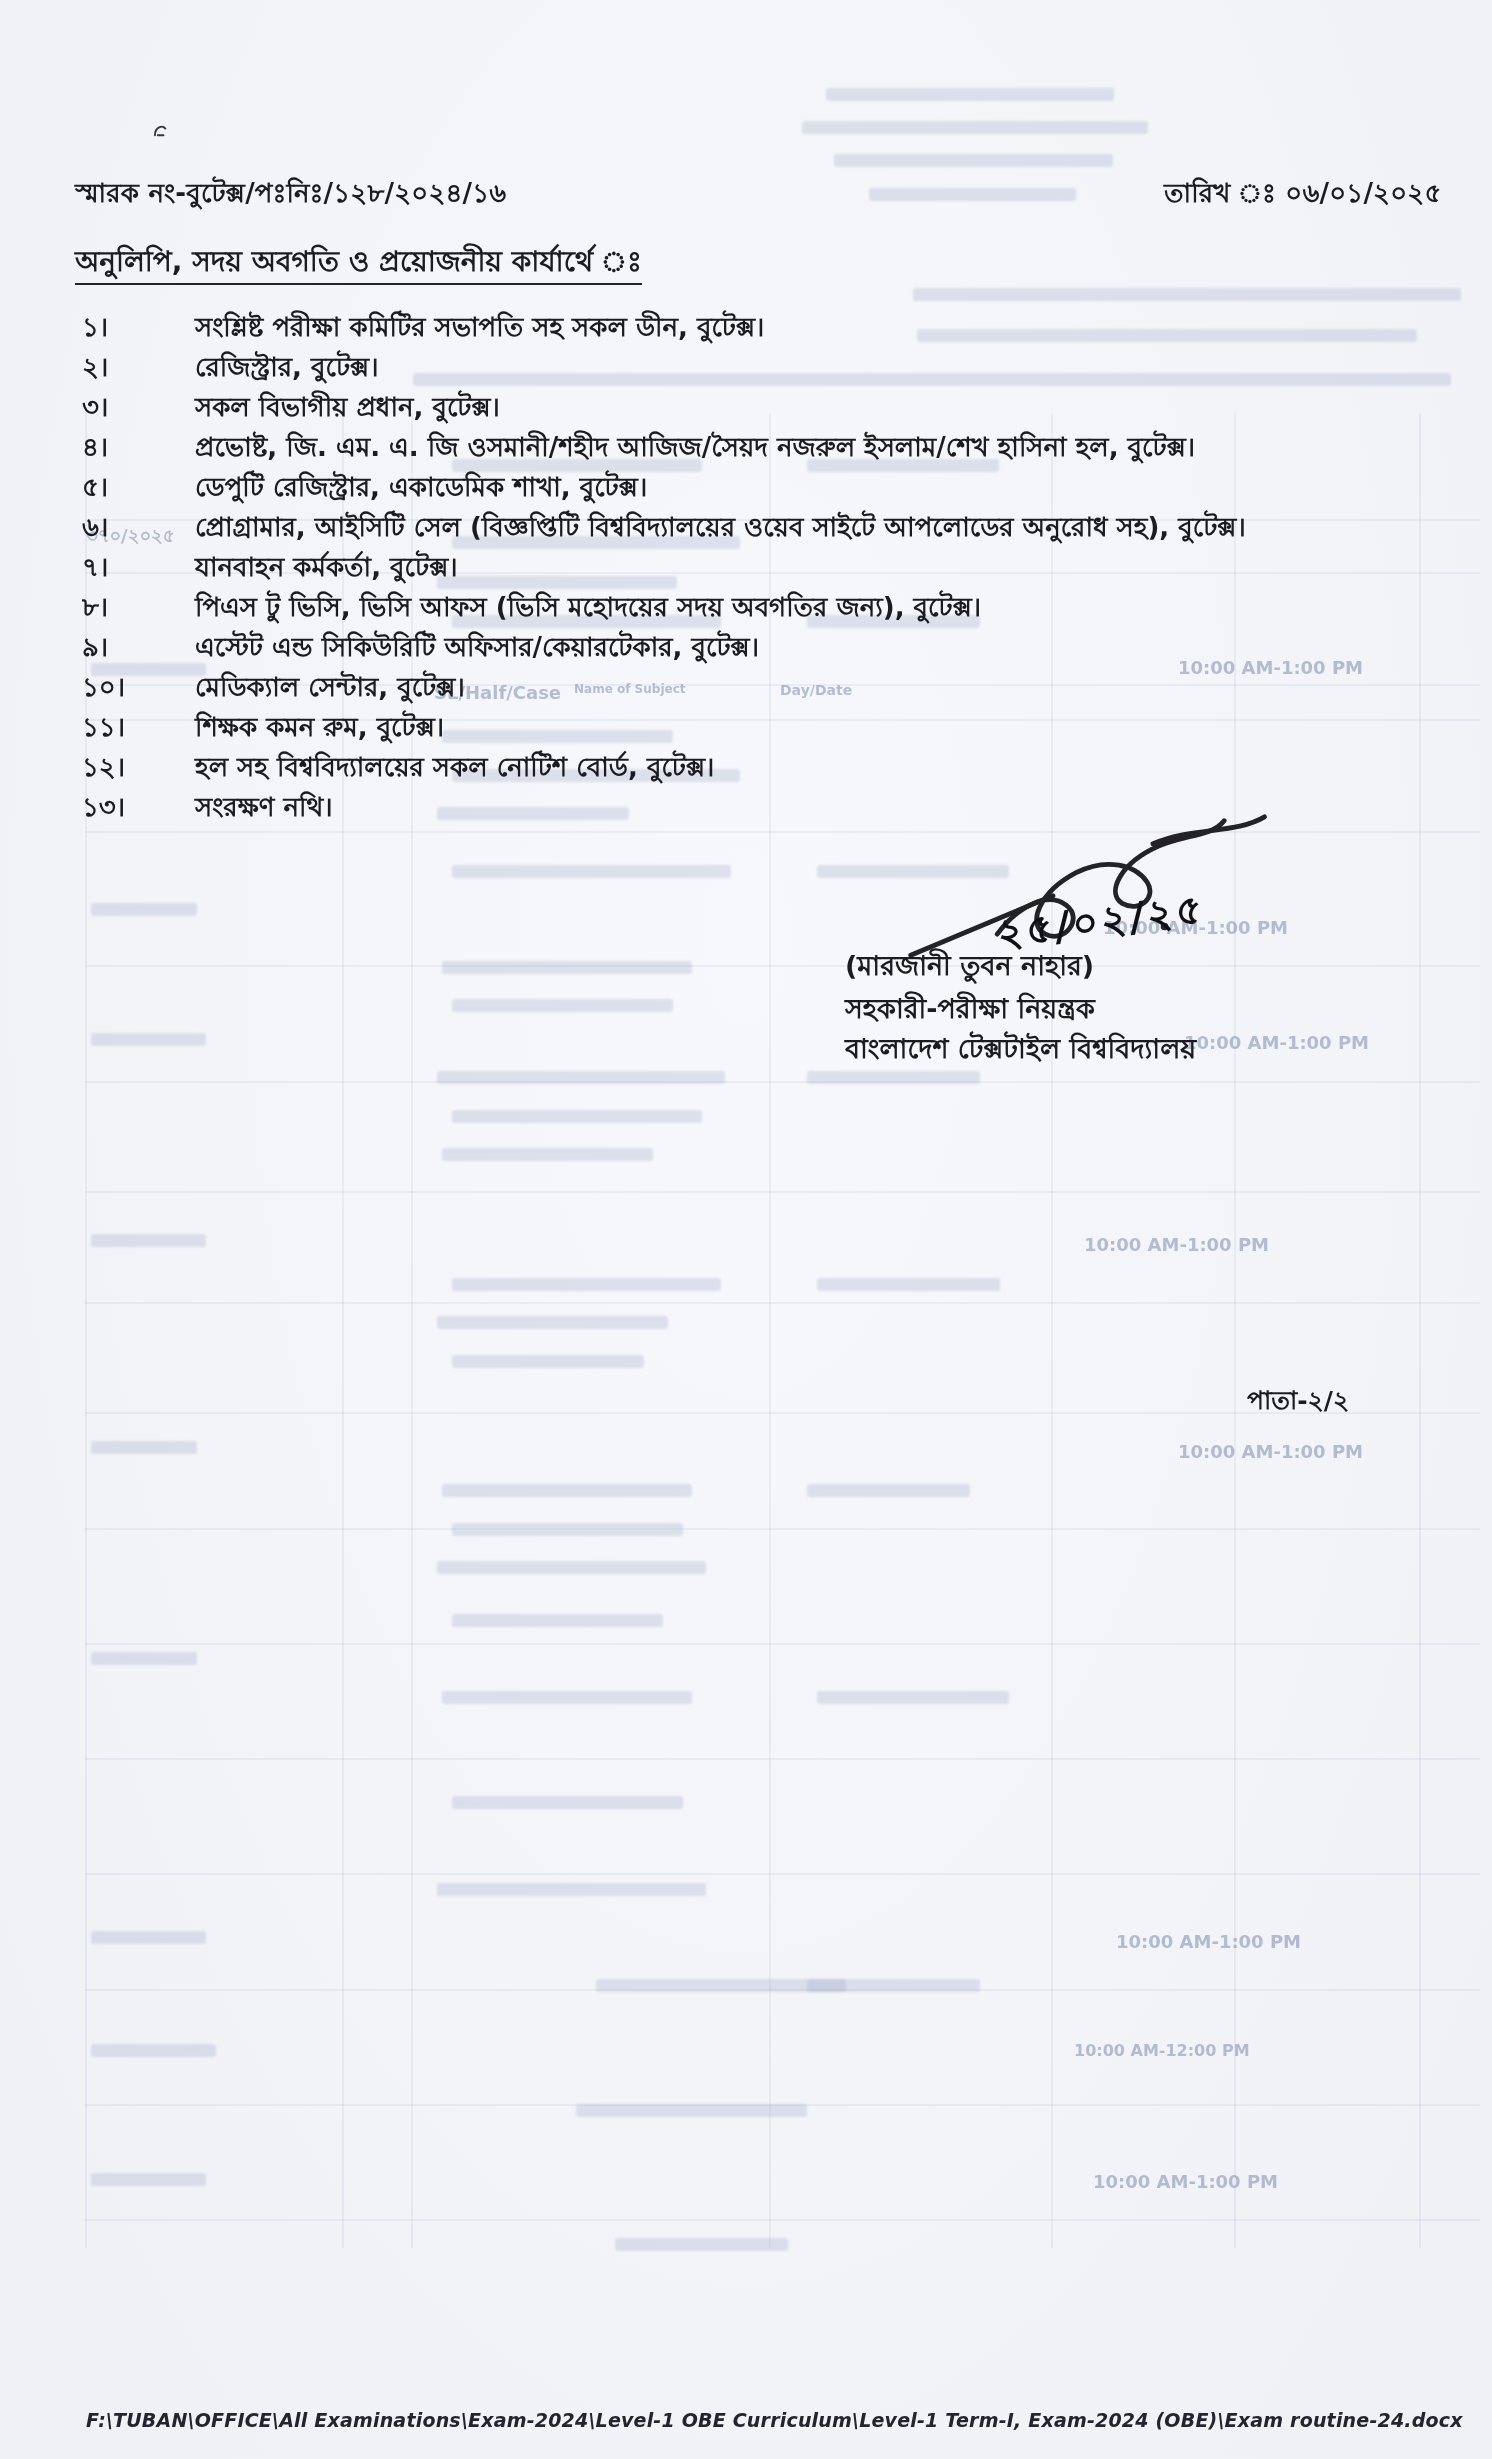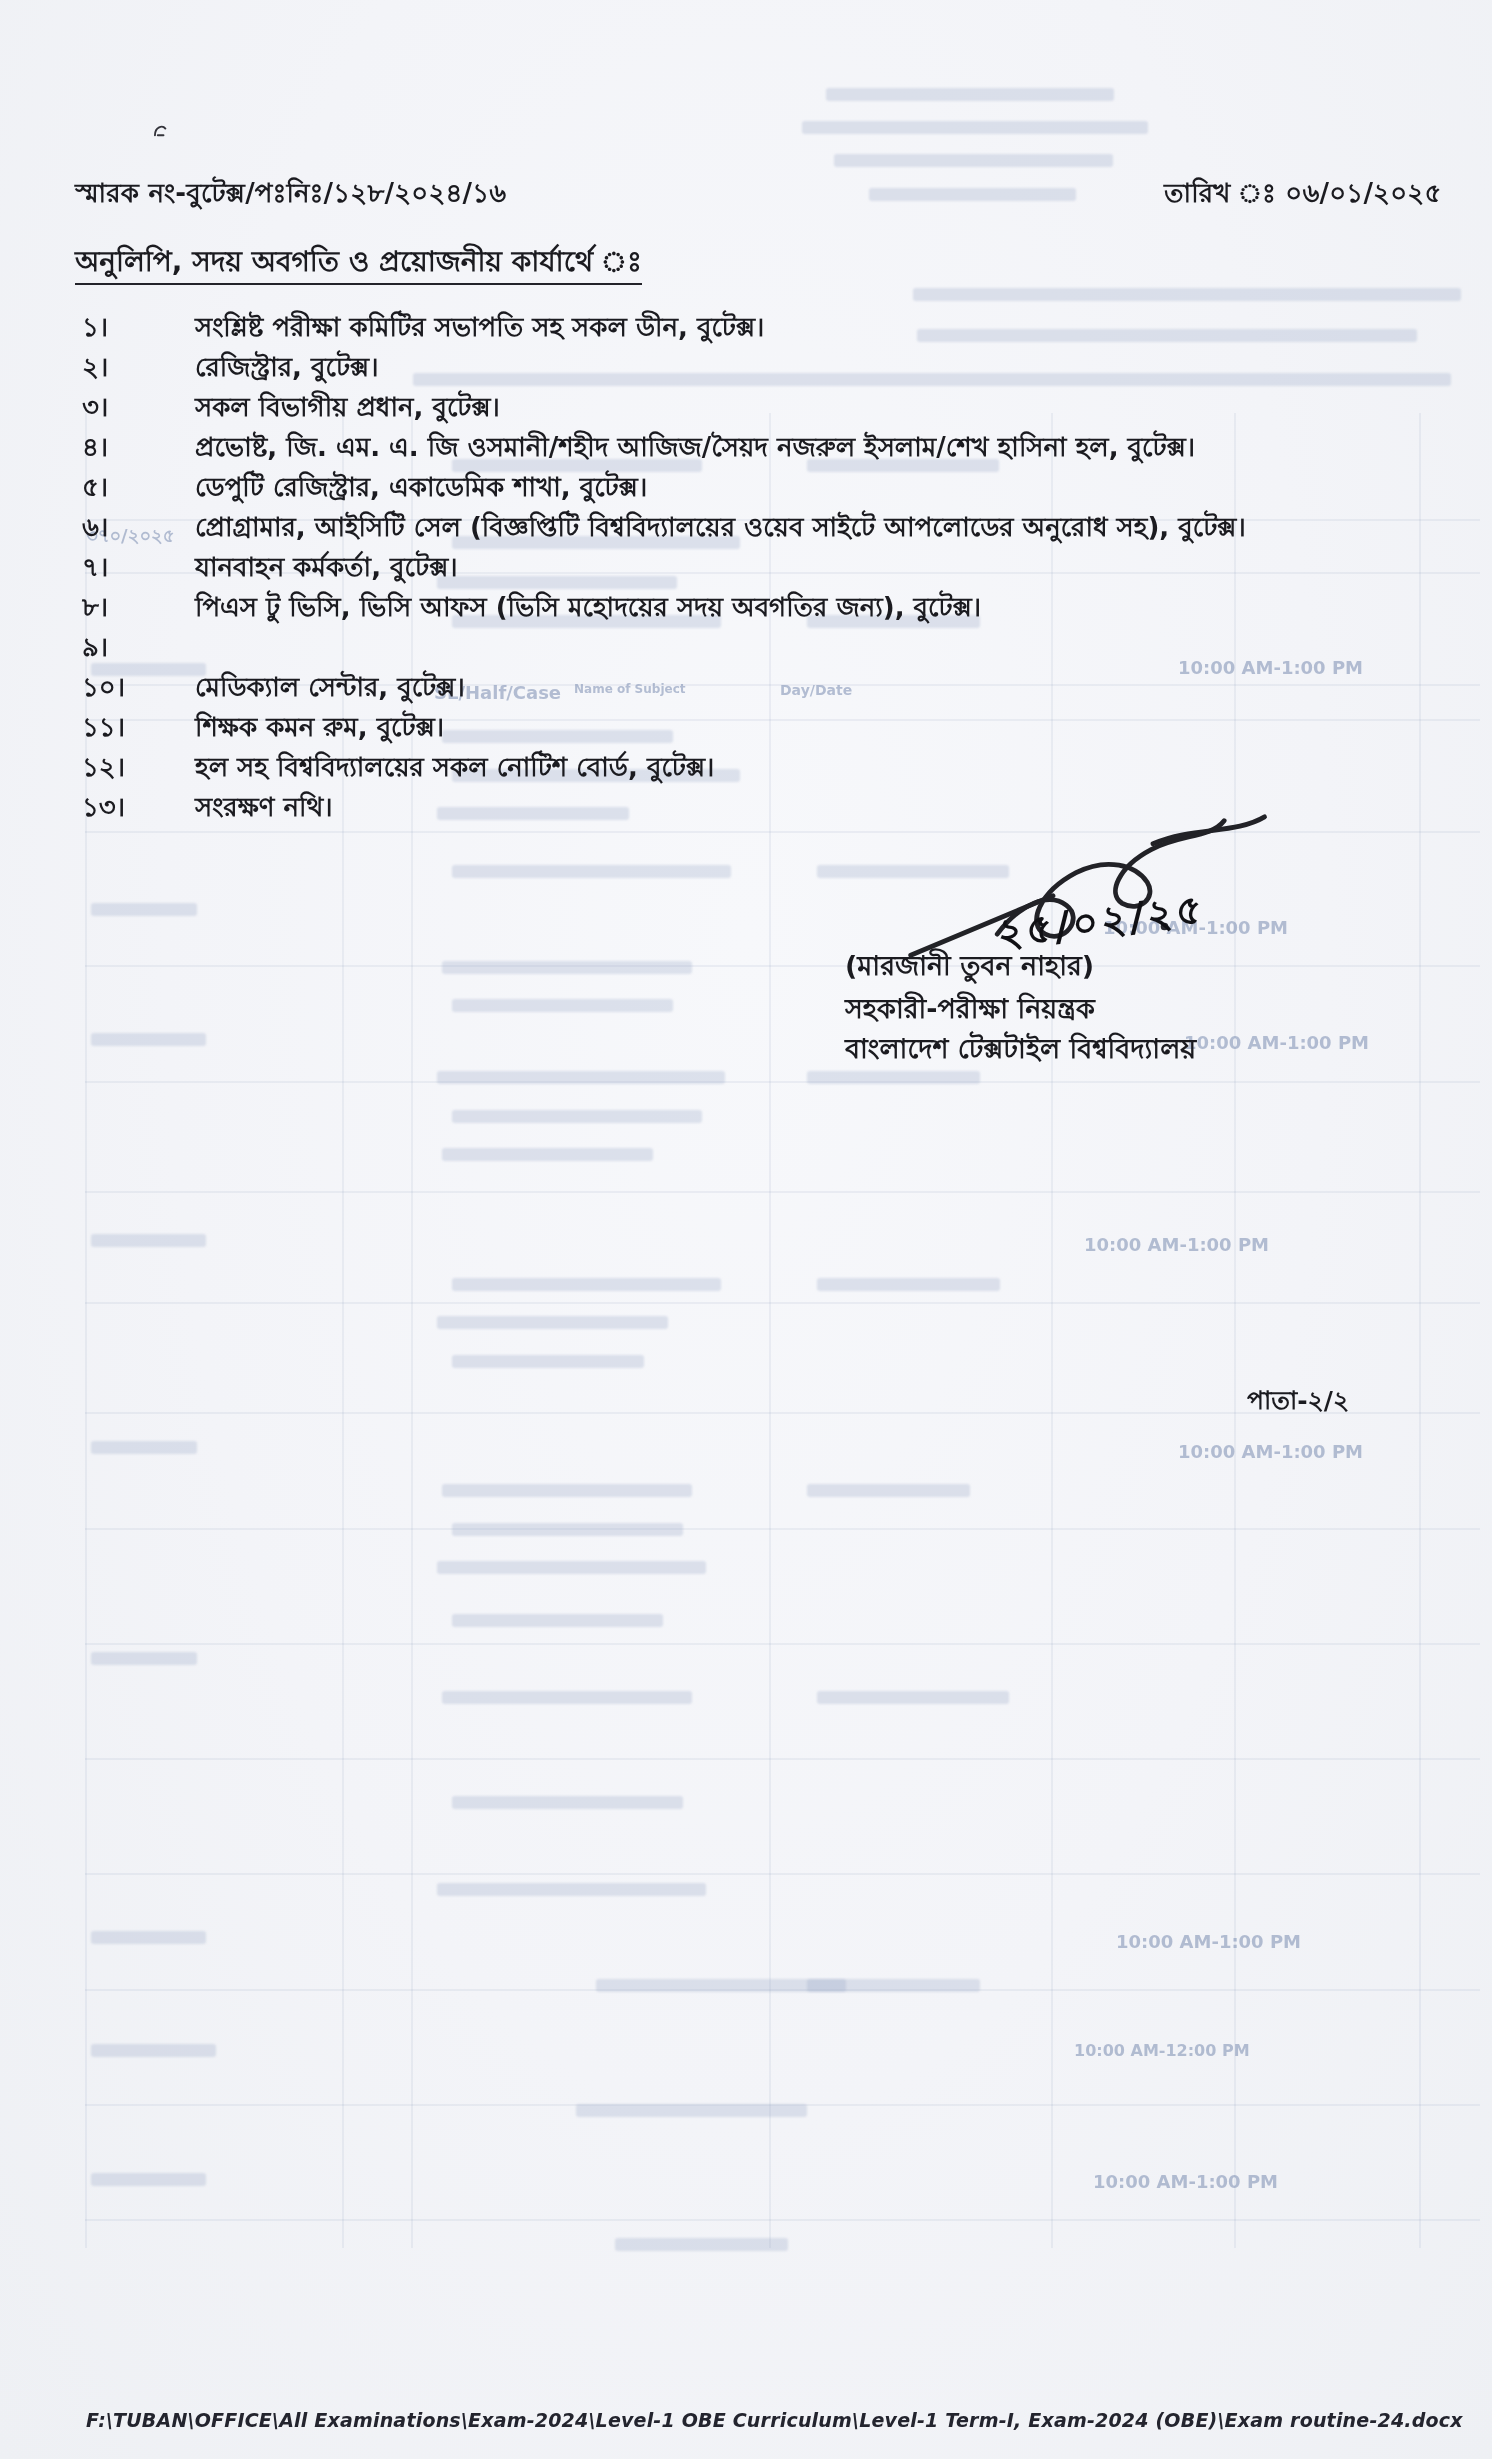--- a/index.html
+++ b/index.html
@@ -178,20 +178,21 @@
       <div class="copy-row">
         <span class="copy-no">৭।</span>
         <span class="copy-text">যানবাহন কর্মকর্তা, বুটেক্স।</span>
       </div>
       <div class="copy-row">
         <span class="copy-no">৮।</span>
         <span class="copy-text">পিএস টু ভিসি, ভিসি আফস (ভিসি মহোদয়ের সদয় অবগতির জন্য), বুটেক্স।</span>
       </div>
       <div class="copy-row">
         <span class="copy-no">৯।</span>
+        <span class="copy-text">এস্টেট এন্ড সিকিউরিটি অফিসার/কেয়ারটেকার, বুটেক্স।</span>
       </div>
       <div class="copy-row">
         <span class="copy-no">১০।</span>
         <span class="copy-text">মেডিক্যাল সেন্টার, বুটেক্স।</span>
       </div>
       <div class="copy-row">
         <span class="copy-no">১১।</span>
         <span class="copy-text">শিক্ষক কমন রুম, বুটেক্স।</span>
       </div>
       <div class="copy-row">

